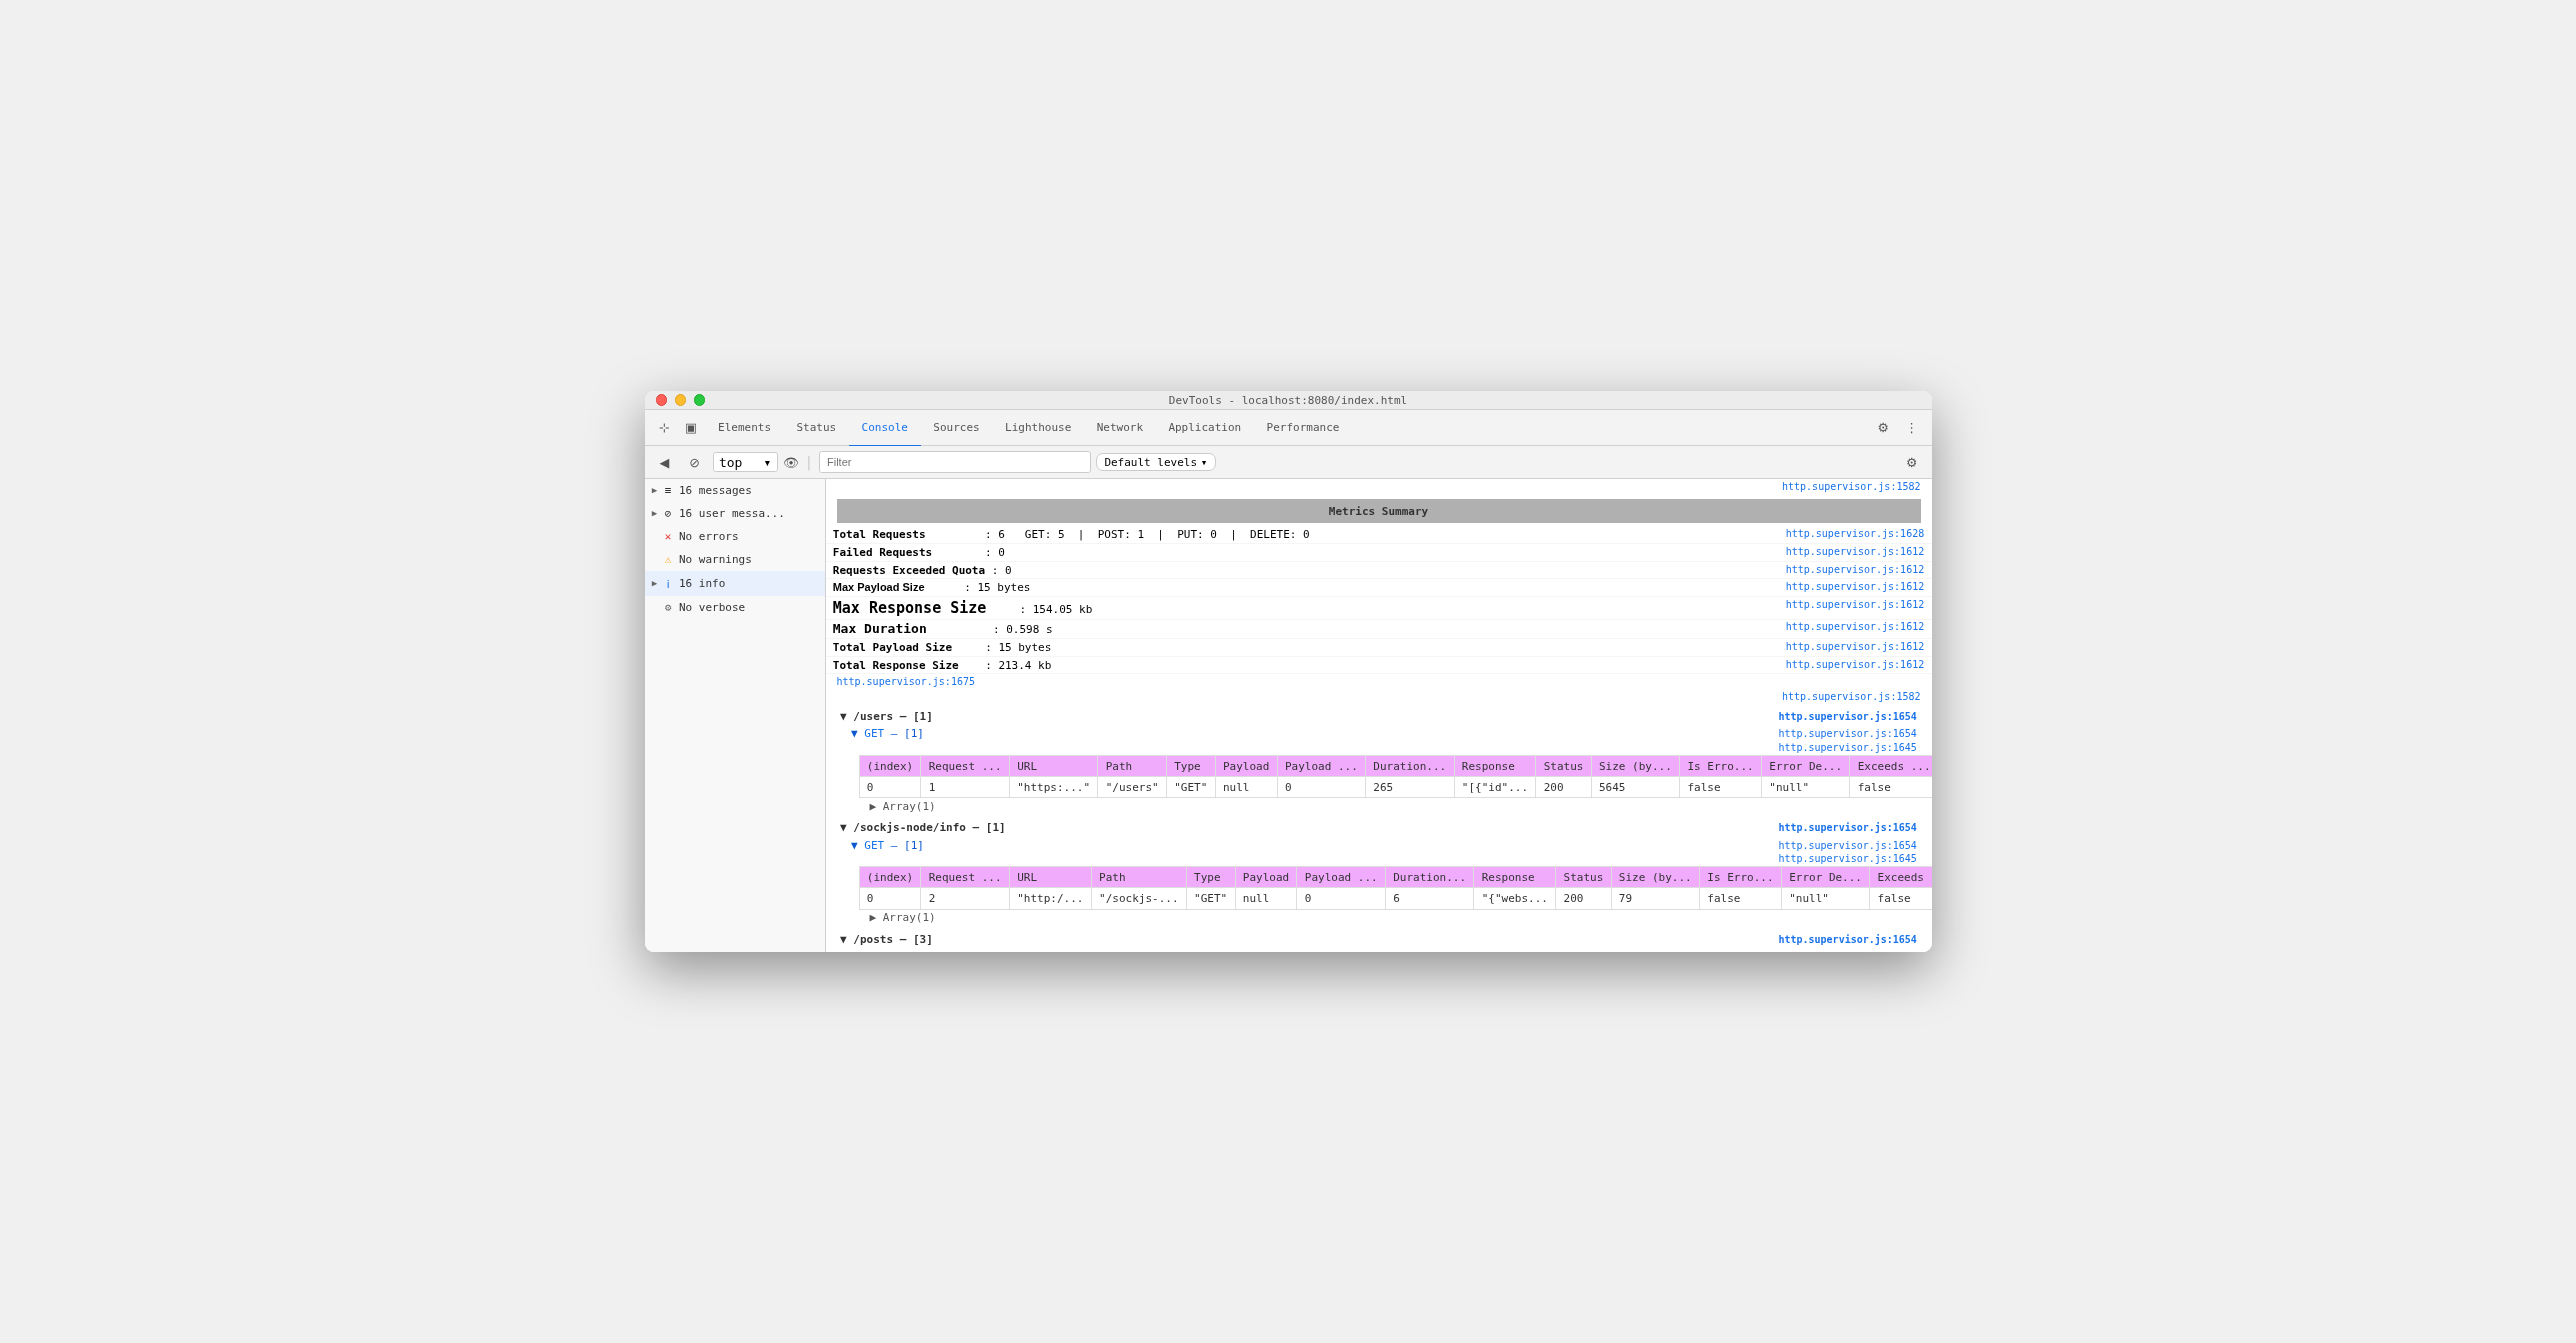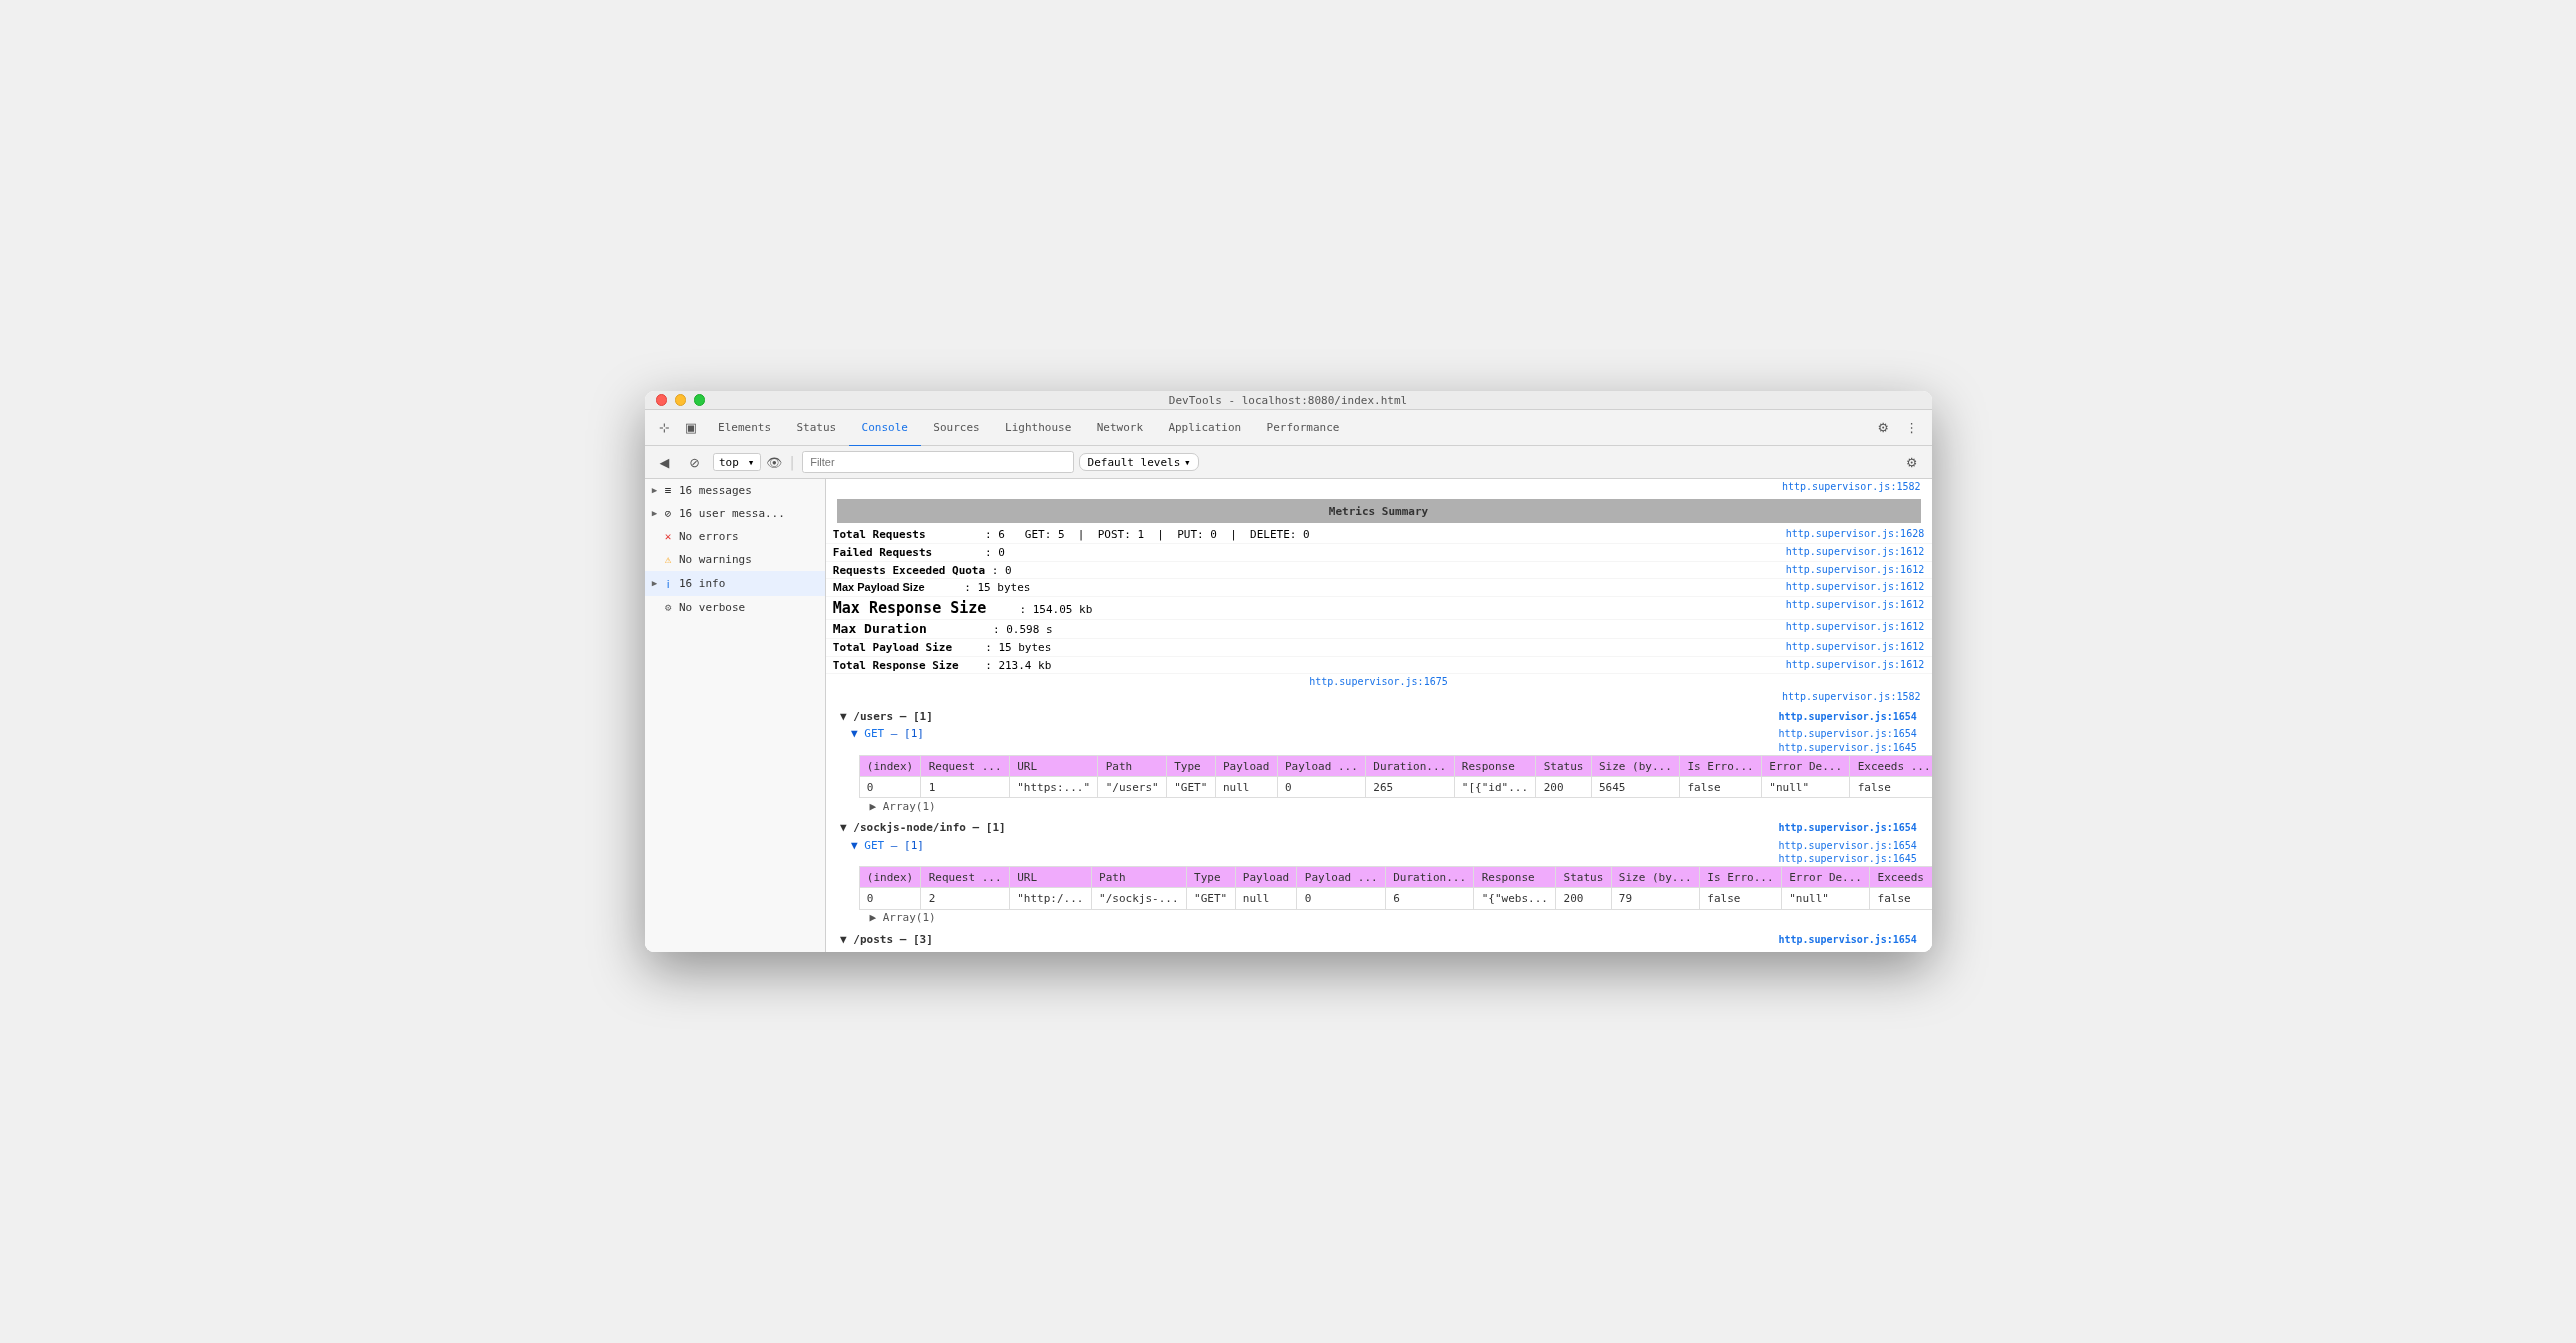--- a/index.html
+++ b/index.html
@@ -113,23 +113,23 @@
       padding: 0 7.3px;
       gap: 5.4px;
     }
     .context-select {
       display: flex;
       align-items: center;
       background: white;
       border: 0.9px solid #ccc;
       border-radius: 2.7px;
       padding: 1.8px 5.4px;
-      font-size: 11px;
+      font-size: 13px;
       cursor: pointer;
-      gap: 9px;
+      gap: 21px;
       text-align: right;
     }
     .eye-icon {
       font-size: 12.7px;
       cursor: pointer;
       color: #555;
     }
     .filter-input {
       flex: 1;
       max-width: 272px;
@@ -454,21 +454,21 @@
           <a href="#" class="console-row-link file-link">http.supervisor.js:1612</a>
         </div>
         <div class="console-row">
           <div class="console-row-content">
             <span style="font-family:monospace; font-size:11px; font-weight:bold;">Total Response Size</span>
             <span style="font-family:monospace; font-size:11px;"> &nbsp;&nbsp; : 213.4 kb</span>
           </div>
           <a href="#" class="console-row-link file-link">http.supervisor.js:1612</a>
         </div>
 
-        <div style="display:flex; justify-content:center; padding: 1.8px 11px;">
+        <div style="display:flex; justify-content:flex-start; padding: 1.8px 11px;">
           <a href="#" class="file-link">http.supervisor.js:1675</a>
         </div>
         <div style="display:flex; justify-content:flex-end; padding: 1.8px 11px;">
           <a href="#" class="file-link">http.supervisor.js:1582</a>
         </div>
 
 
         <div class="request-group">
           <div class="request-group-header">
             <span>▼ <strong>/users</strong> – [1]</span>

